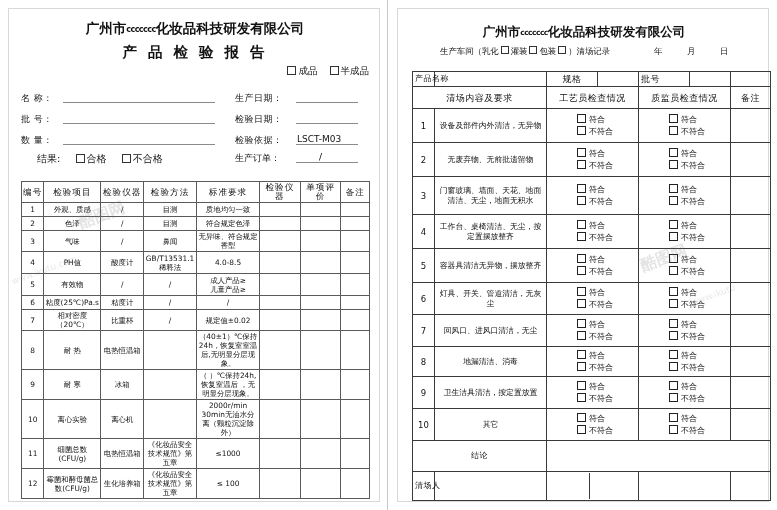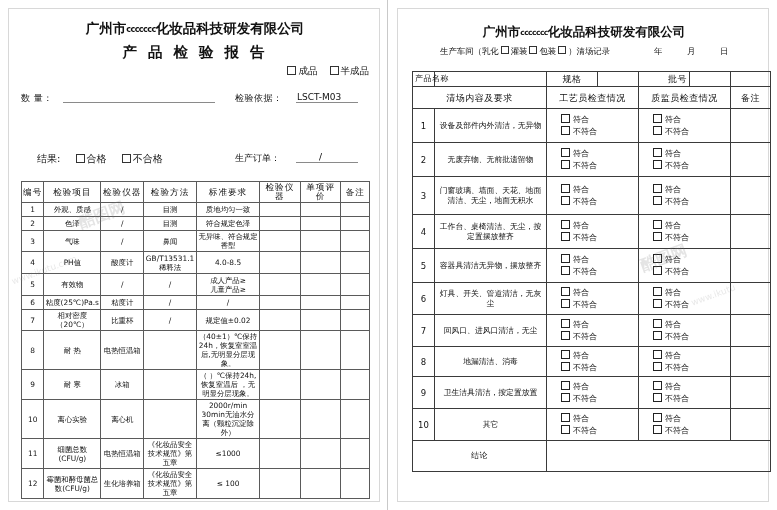--- a/index.html
+++ b/index.html
@@ -98,21 +98,21 @@
   table.rtab td{
     border:1px solid #3a3a3a;font-size:8px;color:#111;
     padding:2px 2px;vertical-align:middle;line-height:10px;
   }
   .rtab .n{width:22px;text-align:center;font-size:8.5px;}
   .rtab .desc{width:112px;text-align:center;font-size:7.8px;line-height:10px;}
   .rtab .chk{width:92px;text-align:left;padding-left:14px;}
   .rtab .chk2{width:92px;text-align:left;padding-left:14px;}
   .rtab .rem{width:40px;}
   .rtab .hdr{text-align:center;font-size:9px;letter-spacing:0.5px;height:17px;}
-  .chkline{white-space:nowrap;line-height:12px;}
+  .chkline{white-space:nowrap;line-height:12px;margin-left:16px;}
   .chkbox{display:inline-block;width:7px;height:7px;border:1px solid #222;vertical-align:-1px;margin-right:3px;}
   .pn{text-align:center;font-size:9px;letter-spacing:0.5px;}
   .concl{text-align:center;font-size:9px;letter-spacing:0.5px;height:26px;}
   .cleaner{text-align:center;font-size:9px;letter-spacing:0.5px;height:24px;}
 
   
   .wm{
     position:absolute;pointer-events:none;color:rgba(120,120,120,0.20);
     font-size:16px;font-weight:bold;white-space:nowrap;
   }
@@ -132,20 +132,32 @@
 
       <div class="doc-title">产 品 检 验 报 告</div>
 
       <div class="subcheck">
         <span class="cb"></span><span>成品</span>
         &nbsp;&nbsp;
         <span class="cb"></span><span>半成品</span>
       </div>
 
       <div class="fields">
+        <div class="frow">
+          <span class="fl">名       称：</span>
+          <span class="fline"></span>
+          <span class="fr">生产日期：</span>
+          <span class="frline"></span>
+        </div>
+        <div class="frow">
+          <span class="fl">批       号：</span>
+          <span class="fline"></span>
+          <span class="fr">检验日期：</span>
+          <span class="frline"></span>
+        </div>
         <div class="frow">
           <span class="fl">数       量：</span>
           <span class="fline"></span>
           <span class="fr">检验依据：</span>
           <span class="frline"></span>
           <span class="frval">LSCT-M03</span>
         </div>
 
         <div class="resrow">
           <span>结果:</span>
@@ -342,21 +354,21 @@
                 <td style="border:none;border-right:1px solid #3a3a3a;text-align:center;font-size:9px;width:46px">规格</td>
                 <td style="border:none;text-align:center"></td>
               </tr>
             </tbody>
               </table>
           </td>
           <td class="pn" style="padding:0">
             <table style="width:100%;border-collapse:collapse;table-layout:fixed">
               <tbody>
                   <tr>
-                <td style="border:none;border-right:1px solid #3a3a3a;text-align:right;font-size:9px;width:46px">批号</td>
+                <td style="border:none;border-right:1px solid #3a3a3a;text-align:left;font-size:9px;width:46px">批号</td>
                 <td style="border:none;text-align:center"></td>
               </tr>
             </tbody>
               </table>
           </td>
           <td></td>
         </tr>
         <tr>
           <td colspan="2" class="hdr">清场内容及要求</td>
           <td class="hdr">工艺员检查情况</td>
@@ -494,20 +506,36 @@
               <div class="chkline"><span class="chkbox"></span><span>不符合</span></div>
             </td>
             <td class="rem"></td>
           </tr>
         </tbody>
       <tbody>
         <tr>
           <td colspan="2" class="concl">结论</td>
           <td colspan="3" class="concl"></td>
         </tr>
+        <tr>
+          <td colspan="1" class="cleaner" style="white-space:nowrap">清场人</td>
+          <td class="cleaner"></td>
+          <td class="cleaner" style="padding:0">
+            <table style="width:100%;border-collapse:collapse;table-layout:fixed">
+                <tbody>
+                  <tr>
+              <td style="border:none;border-right:1px solid #3a3a3a;width:38px;height:22px"></td>
+                    <td style="border:none"></td>
+            </tr>
+                </tbody>
+              </table>
+          </td>
+          <td class="cleaner"></td>
+          <td class="cleaner"></td>
+        </tr>
       </tbody>
     </table>
 
   </div>
 </div>
 
 <div id="wm-layer">
     <div class="wm" style="left: 78px; top: 205px; transform: rotate(-20deg);">酷图网</div>
     <div class="wm2" style="left: 10px; top: 265px; transform: rotate(-20deg);">www.ikutu.com</div>
     <div class="wm" style="left: 640px; top: 248px; transform: rotate(-20deg);">酷图网</div>

